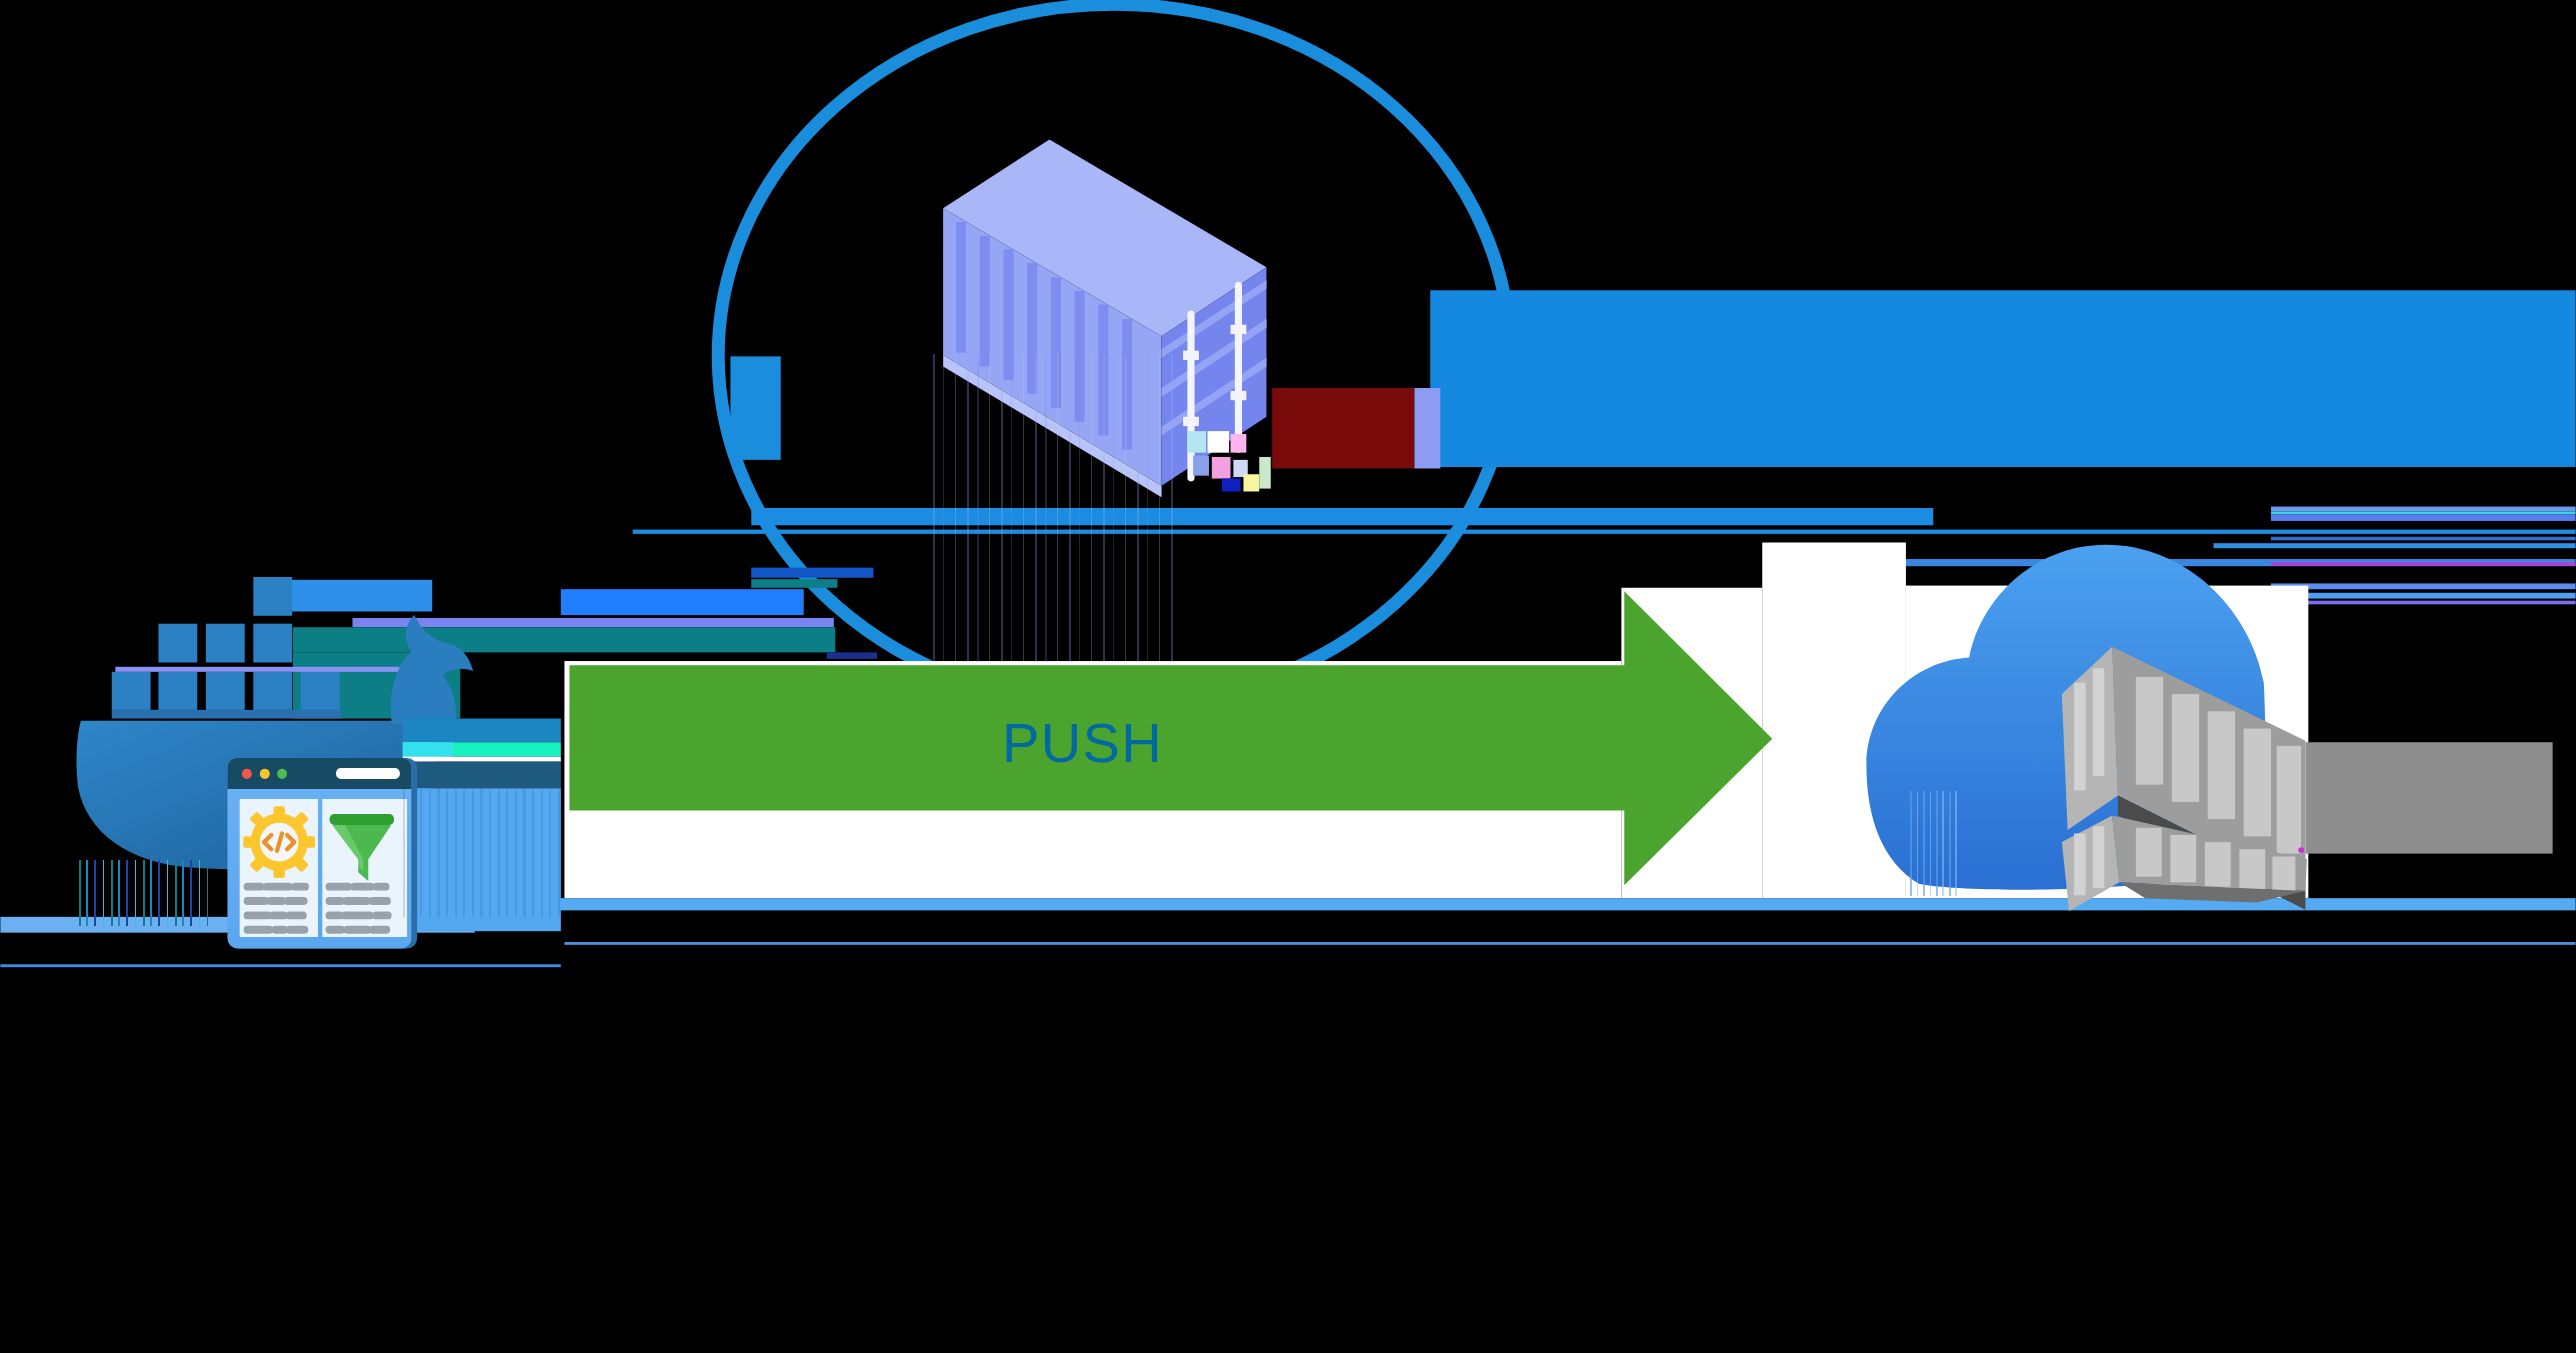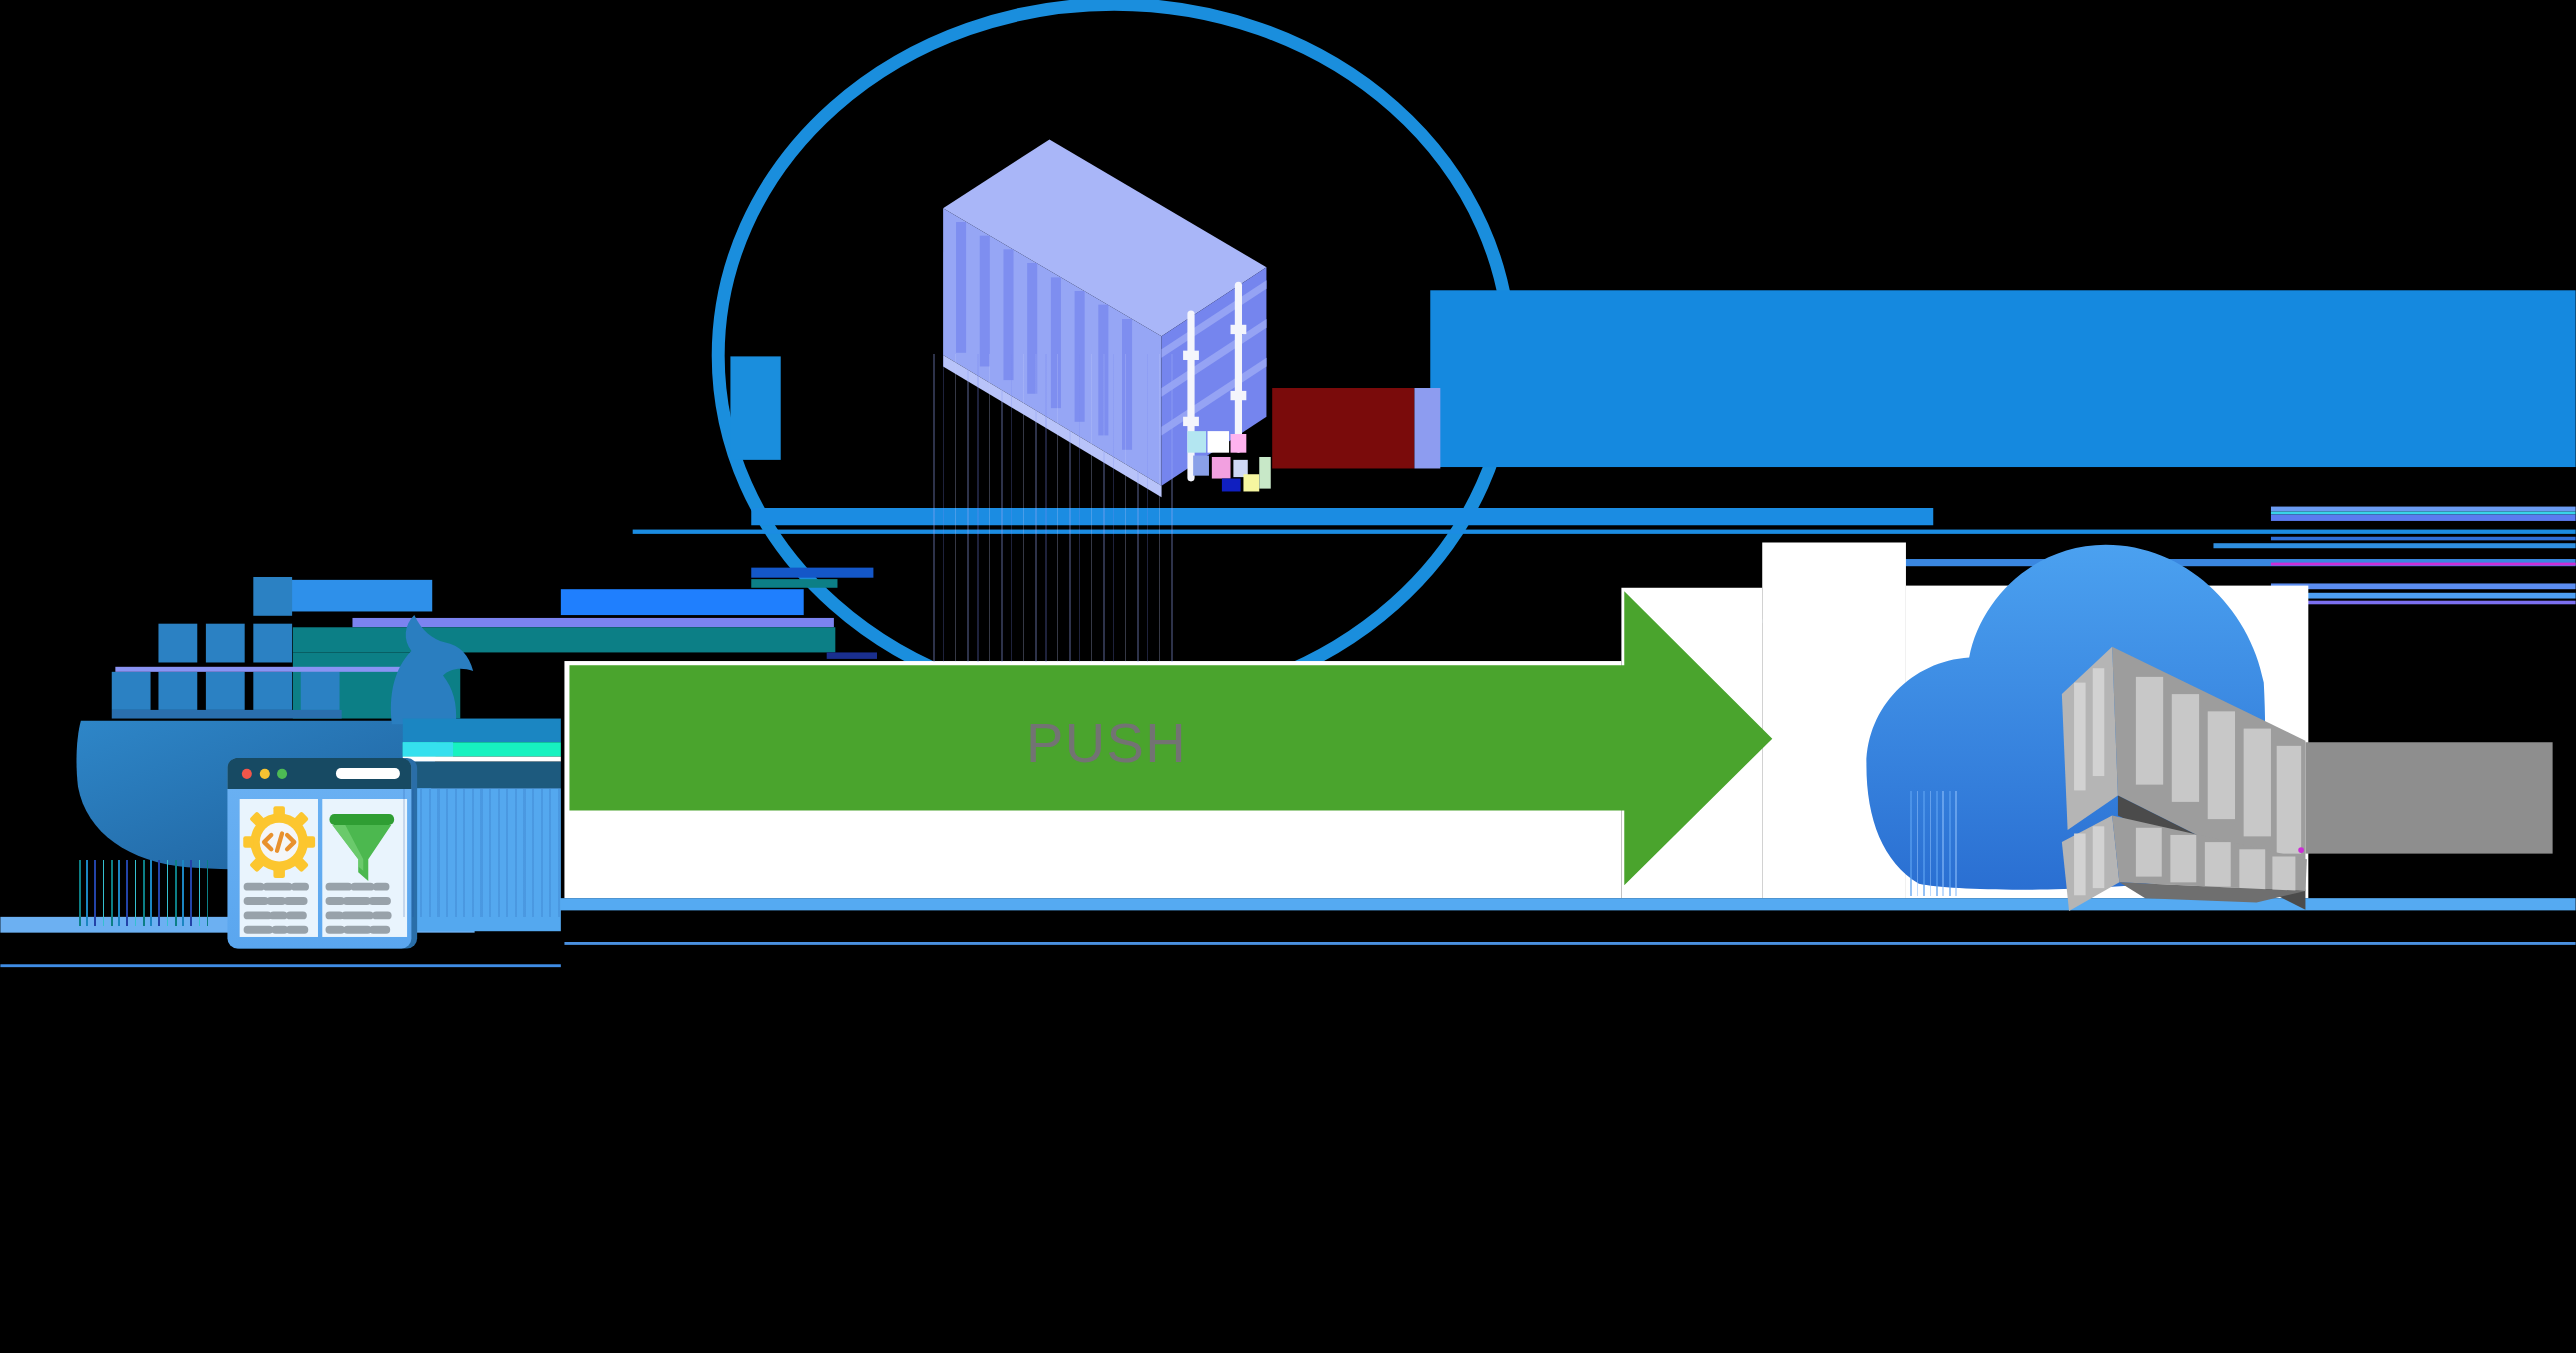--- a/index.html
+++ b/index.html
@@ -1,20 +1,20 @@
 <!DOCTYPE html>
 <html style="font-size:11.5px"><head>
 <meta charset="utf-8">
 <style>
   html,body{margin:0;padding:0;background:#000;}
   .canvas{position:relative;width:2576px;height:1353px;background:#000;overflow:hidden;
           font-family:"Liberation Sans", sans-serif;}
   .abs{position:absolute;}
-  #push-label{position:absolute;left:1020px;top:710px;width:173px;text-align:center;
-    color:#737373;font-size:56px;letter-spacing:1.4px;font-weight:400;}
+  #push-label{position:absolute;left:996px;top:710px;width:173px;text-align:center;
+    color:#0369a1;font-size:56px;letter-spacing:1.4px;font-weight:400;}
   
   .streaks-whale{left:79px;top:860px;width:129px;height:66px;
     background:repeating-linear-gradient(90deg,#0c7f86 0 2.2px,transparent 2.2px 7.2px,
       #1b86c2 7.2px 9.3px,transparent 9.3px 15px,#2343a8 15px 17px,transparent 17px 24px,
       #35c0d0 24px 25px,transparent 25px 32px);}
   .streaks-container{left:933px;top:354px;width:244px;height:308px;opacity:.55;
     background:repeating-linear-gradient(90deg,rgba(150,166,245,.55) 0 2.2px,transparent 2.2px 10px,
       rgba(120,135,240,.45) 10px 11.5px,transparent 11.5px 21.6px,rgba(190,200,250,.5) 21.6px 23px,transparent 23px 34px);}
   .streaks-cloud{left:1910px;top:791px;width:50px;height:105px;opacity:.8;
     background:repeating-linear-gradient(90deg,rgba(90,160,240,.8) 0 2.2px,transparent 2.2px 6.5px,

